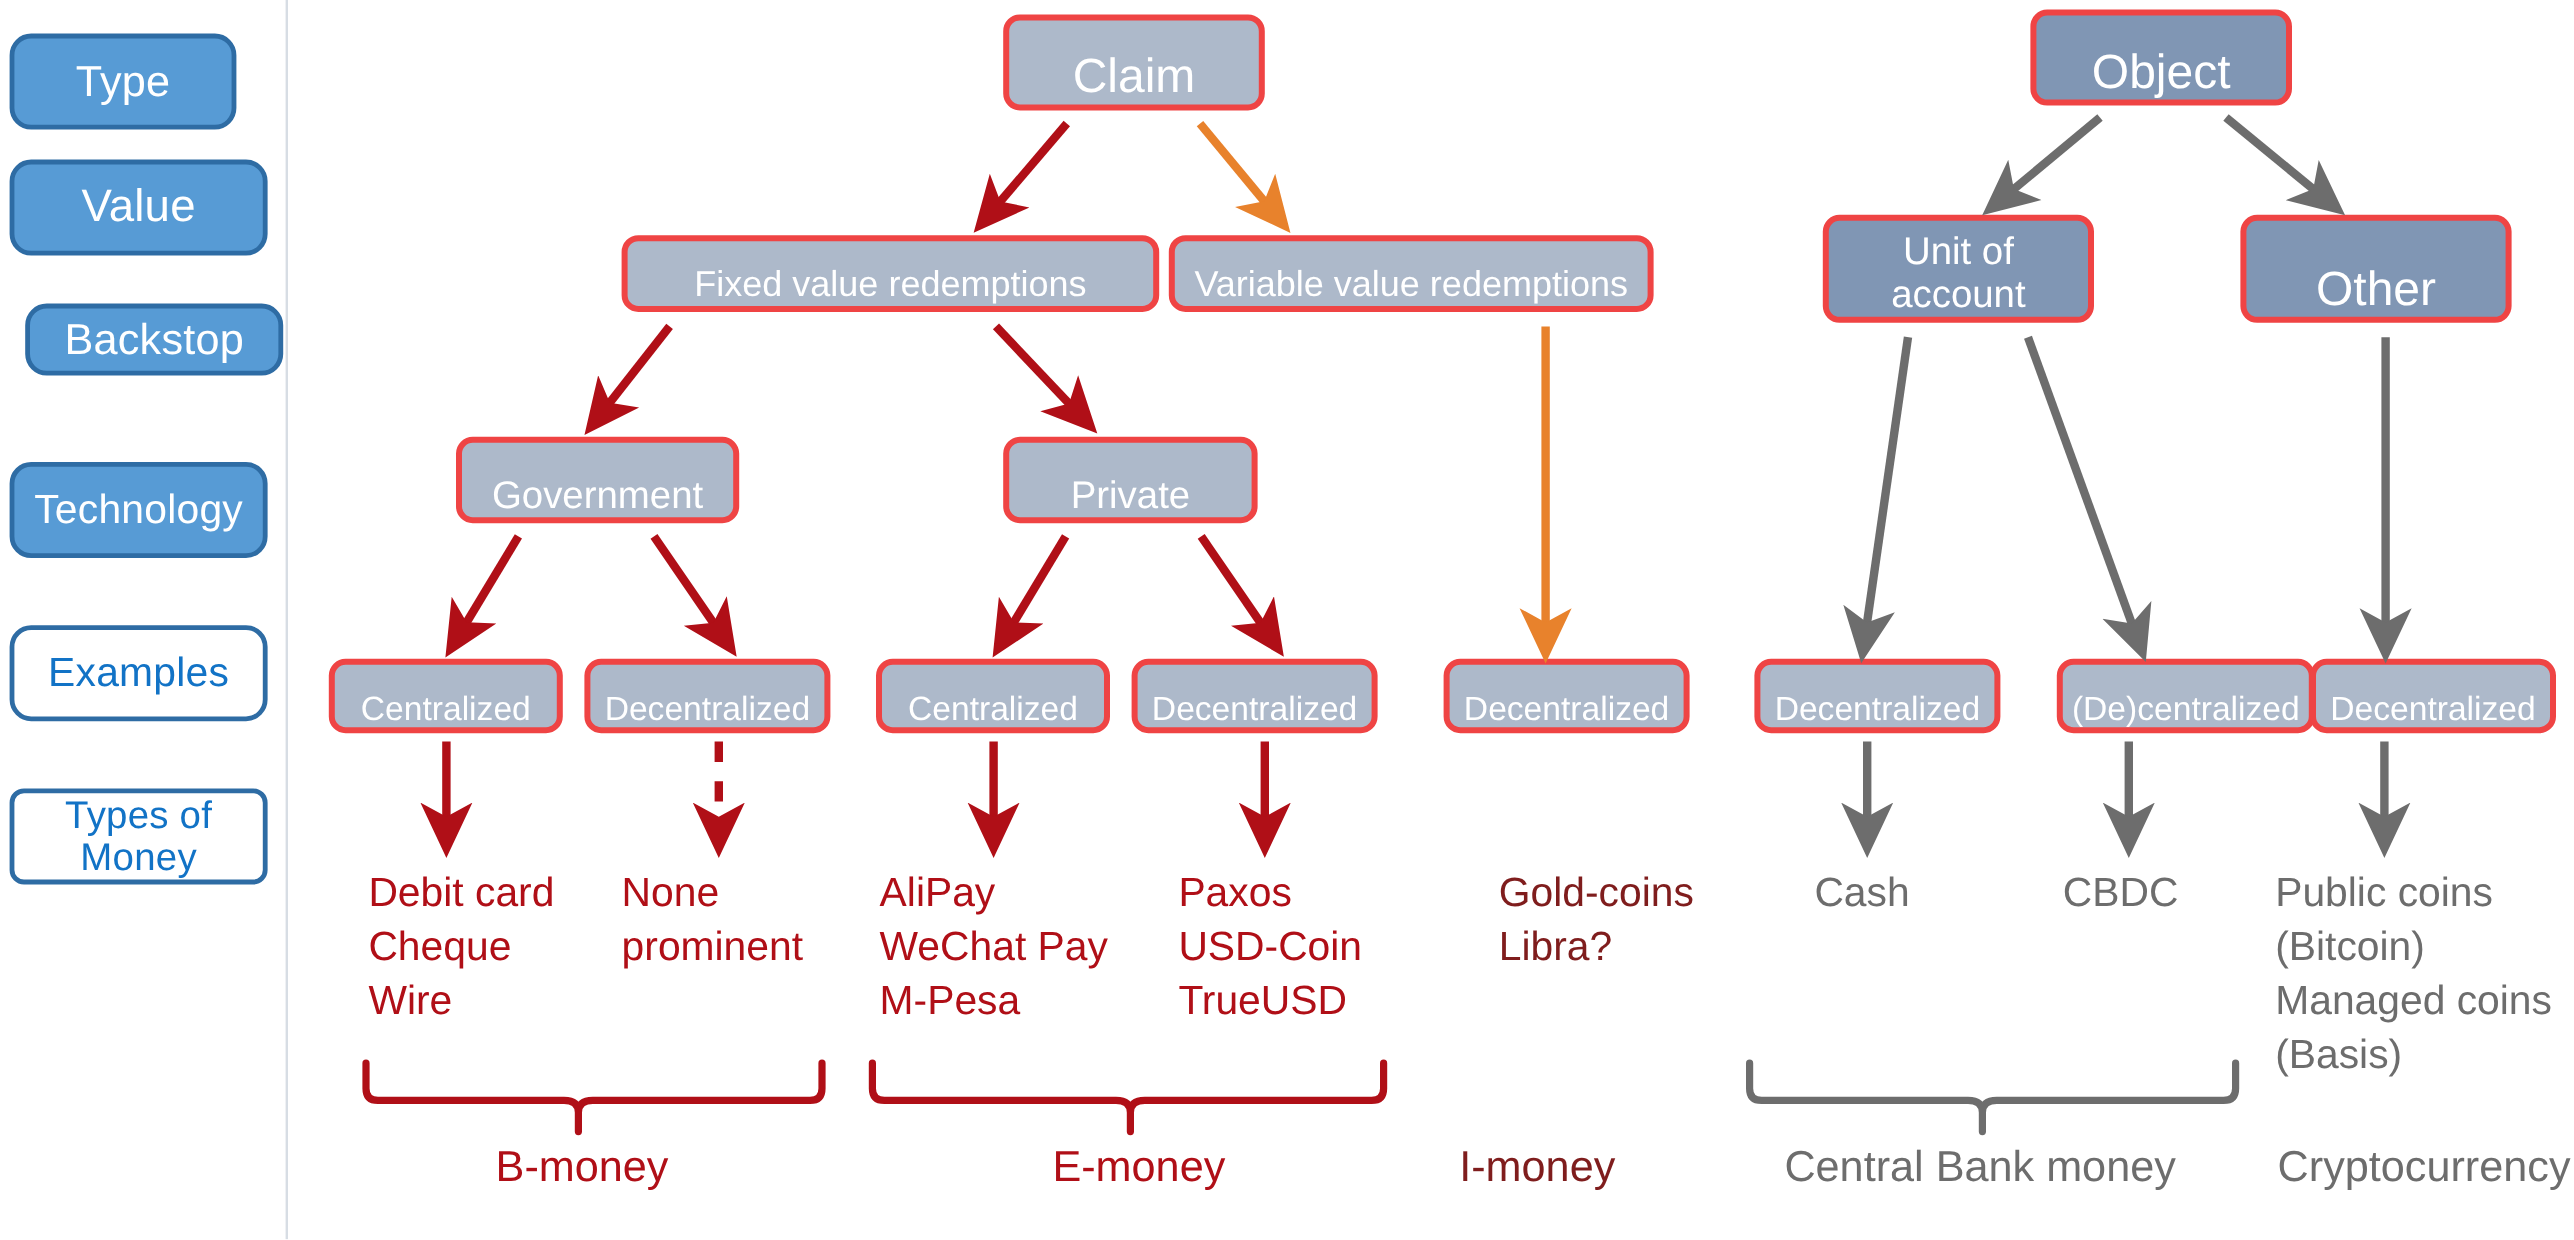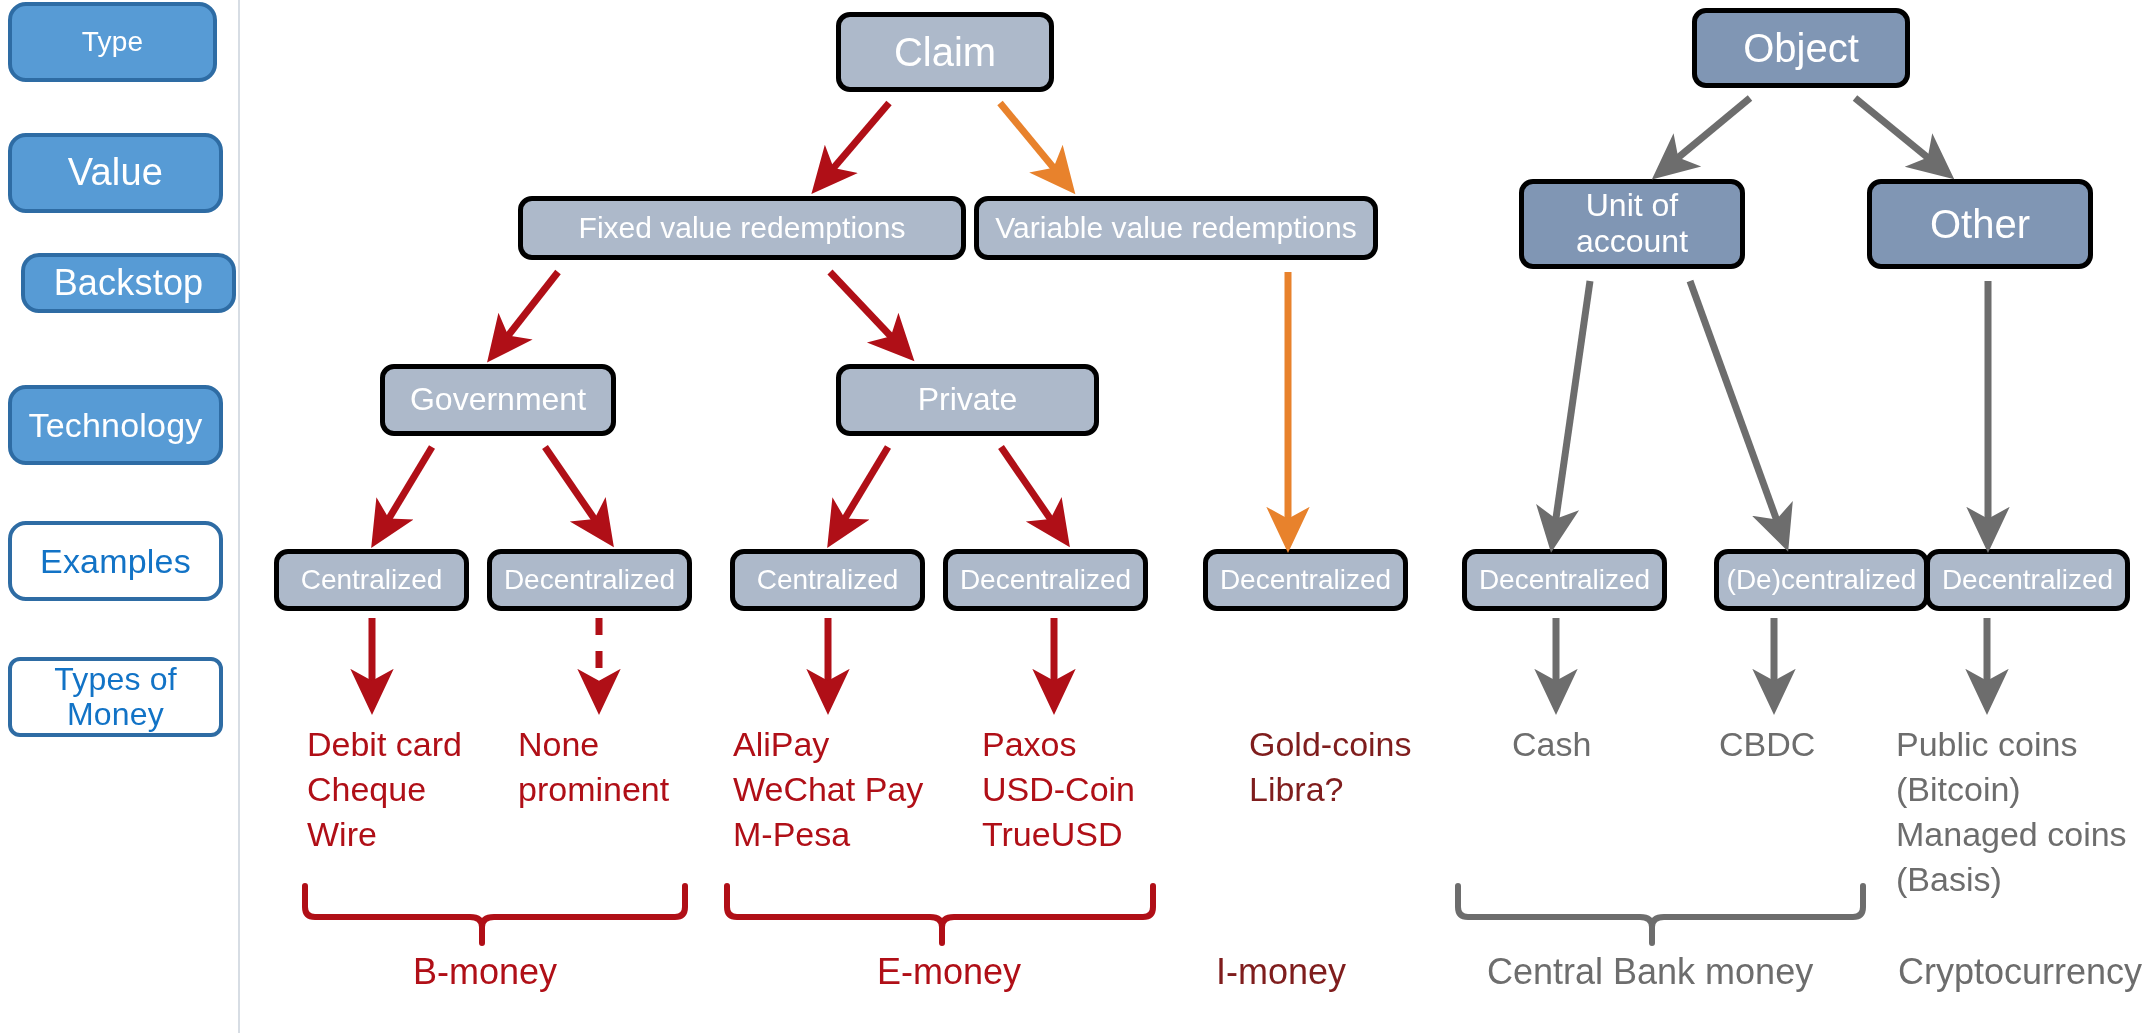--- a/index.html
+++ b/index.html
@@ -43,24 +43,24 @@
   }
   .side-box.hollow {
     background: #ffffff;
     color: #1273c6;
   }
 
   
   .node {
     position: absolute;
     box-sizing: border-box;
-    border: 5px solid #000000;
+    border: 5px solid #ef4444;
     border-radius: 14px;
     display: flex;
-    align-items: center;
+    align-items: flex-end;
     justify-content: center;
     text-align: center;
     color: #ffffff;
     line-height: 1.12;
     padding: 0 6px;
   }
   .node.light { background: #adb9ca; }
   .node.dark  { background: #8096b4; }
 
   
@@ -82,21 +82,21 @@
     pointer-events: none;
   }
 </style>
 </head>
 <body>
 
 <div id="canvas">
 
   <div class="sidebar-divider"></div>
 
-  <div class="side-box filled" style="left:8px; top:2px; width:209px; height:80px; font-size:28px;">
+  <div class="side-box filled" style="left:8px; top:28px; width:189px; height:80px; font-size:36px;">
     <span>Type</span>
   </div>
 
   <div class="side-box filled" style="left:8px; top:133px; width:215px; height:80px; font-size:38px;">
     <span>Value</span>
   </div>
 
   <div class="side-box filled" style="left:8px; top:253px; width:215px; height:60px; font-size:36px;margin-left:13px;">
     <span>Backstop</span>
   </div>
@@ -136,21 +136,21 @@
   </div>
 
   <div class="node dark" style="left:1867px; top:179px; width:226px; height:90px; font-size:40px;">
     <span>Other</span>
   </div>
 
   <div class="node light" style="left:380px; top:364px; width:236px; height:72px; font-size:32px;">
     <span>Government</span>
   </div>
 
-  <div class="node light" style="left:836px; top:364px; width:263px; height:72px; font-size:32px;">
+  <div class="node light" style="left:836px; top:364px; width:212px; height:72px; font-size:32px;">
     <span>Private</span>
   </div>
 
   <div class="node light" style="left:274px; top:549px; width:195px; height:62px; font-size:28px;">
     <span>Centralized</span>
   </div>
 
   <div class="node light" style="left:487px; top:549px; width:205px; height:62px; font-size:28px;">
     <span>Decentralized</span>
   </div>

